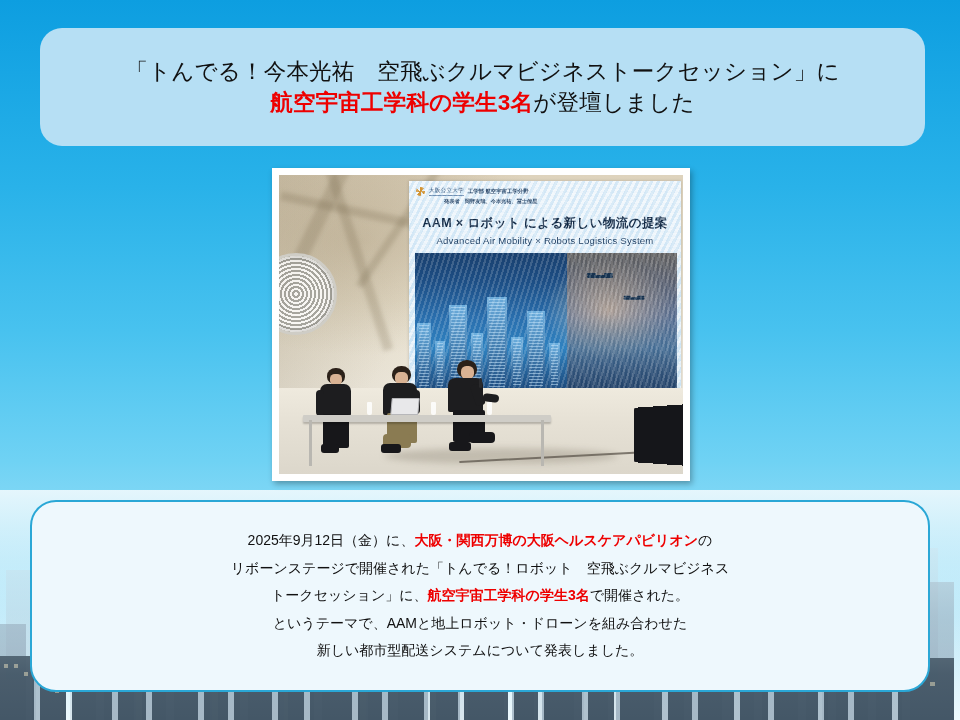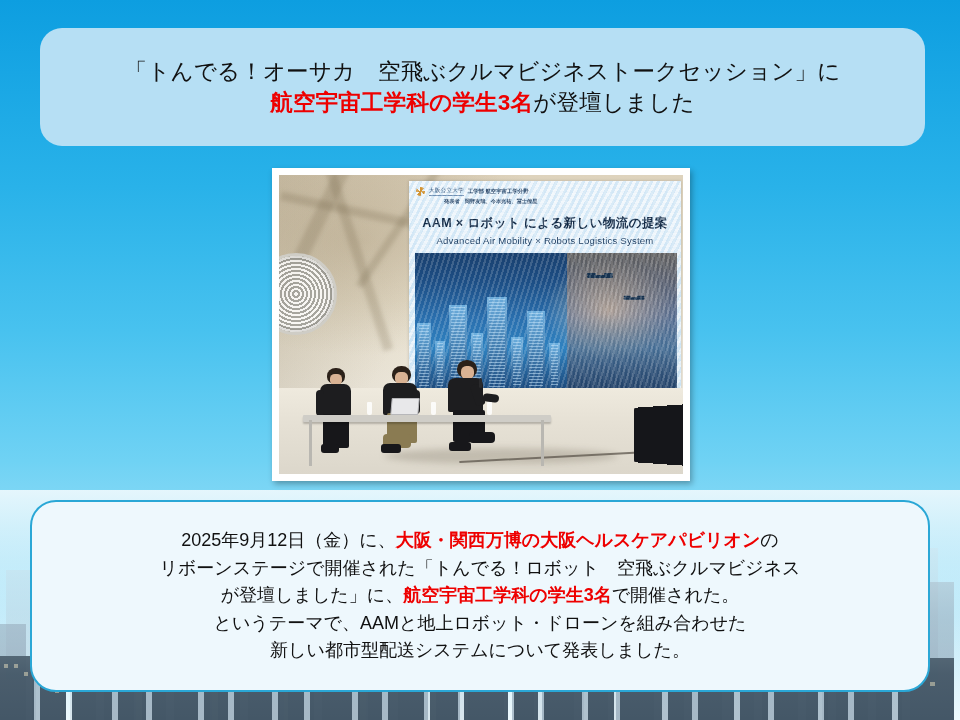--- a/index.html
+++ b/index.html
@@ -425,21 +425,21 @@
     border: 2px solid #2aa7d6;
     border-radius: 26px;
     display: flex;
     flex-direction: column;
     align-items: center;
     justify-content: center;
     padding: 4px 0;
   }
   .desc-line {
     color: #111111;
-    font-size: 18px;
+    font-size: 14px;
     line-height: 27.5px;
     white-space: nowrap;
     text-align: center;
     letter-spacing: 0;
   }
   .d-red  { color: #ee0000; font-weight: bold; }
   .d-blue { color: #1f6fc4; font-weight: bold; }
 </style>
 </head>
 <body>
@@ -574,21 +574,21 @@
       <div class="bldg" style="left:898px;width:56px;height:62px;">
         <span class="win" style="left:10px;top:14px;width:5px;height:4px;"></span>
         <span class="win" style="left:32px;top:24px;width:5px;height:4px;"></span>
       </div>
     </div>
 
     <div class="haze"></div>
   </div>
 
   <div class="headline-card">
-    <div class="headline-line">「トんでる！オーサカ　空飛ぶクルマビジネストークセッション」に</div>
+    <div class="headline-line">「トんでる！今本光祐　空飛ぶクルマビジネストークセッション」に</div>
     <div class="headline-line">
       <span class="hl-red">航空宇宙工学科の学生3名</span><span>が登壇しました</span>
     </div>
   </div>
 
   <div class="photo-frame">
     <div class="photo">
 
       <div class="wall-shadow ws1"></div>
       <div class="wall-shadow ws2"></div>
@@ -674,19 +674,19 @@
       <div class="speaker-box"></div>
     </div>
   </div>
 
   <div class="desc-card">
     <div class="desc-line">
       <span>2025年9月12日（金）に、</span><span class="d-red">大阪・関西万博の大阪ヘルスケアパビリオン</span><span>の</span>
     </div>
     <div class="desc-line">リボーンステージで開催された「トんでる！ロボット　空飛ぶクルマビジネス</div>
     <div class="desc-line">
-      <span>が登壇しました」に、</span><span class="d-red">航空宇宙工学科の学生3名</span><span>で開催された。</span>
+      <span>トークセッション」に、</span><span class="d-red">航空宇宙工学科の学生3名</span><span>で開催された。</span>
     </div>
     <div class="desc-line">というテーマで、AAMと地上ロボット・ドローンを組み合わせた</div>
     <div class="desc-line">新しい都市型配送システムについて発表しました。</div>
   </div>
 
 </div>
 
 </body></html>

